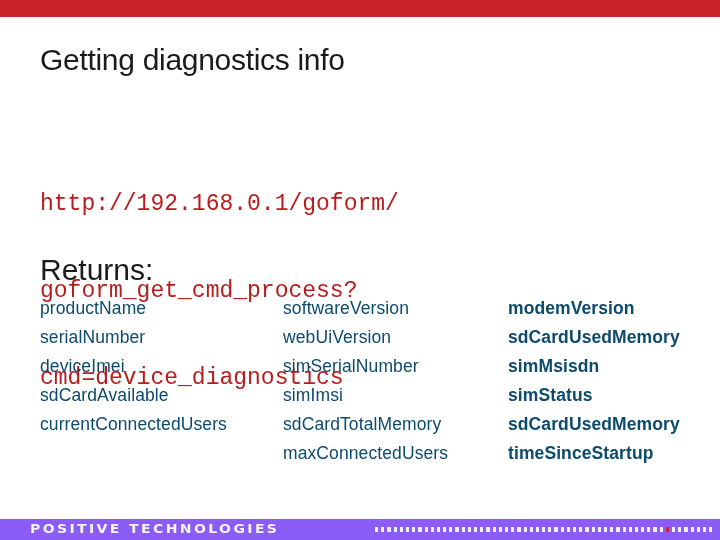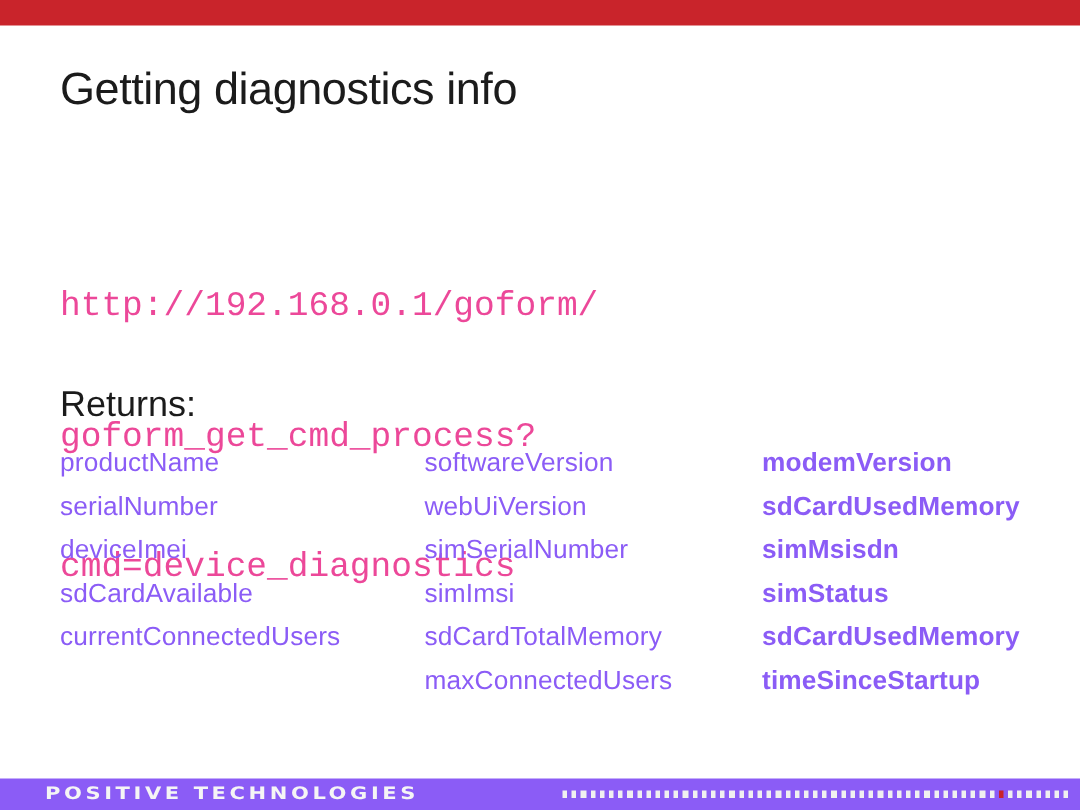--- a/index.html
+++ b/index.html
@@ -27,41 +27,41 @@
     line-height: 36px;
     letter-spacing: -0.3px;
     color: #1b1b1b;
   }
   .request-url {
     position: absolute;
     left: 40px; top: 132px;
     font-family: "Liberation Mono", monospace;
     font-size: 23px;
     line-height: 29px;
-    color: #ec4899;
+    color: #b91c1c;
     white-space: pre;
   }
   .returns-label {
     position: absolute;
     left: 40px; top: 256px;
-    font-size: 24px;
+    font-size: 30px;
     line-height: 28px;
     color: #1b1b1b;
   }
   .returns-columns {
     position: absolute;
     left: 0; top: 294px;
     width: 720px;
   }
   .returns-column {
     position: absolute;
     top: 0;
     font-size: 17.5px;
     line-height: 29px;
-    color: #8b5cf6;
+    color: #0c4a6e;
     letter-spacing: 0.1px;
   }
   .returns-column.col-1 { left: 40px; }
   .returns-column.col-2 { left: 283px; }
   .returns-column.col-3 { left: 508px; font-weight: bold; }
   .footer-bar {
     position: absolute;
     left: 0; top: 519px;
     width: 720px; height: 21px;
     background: #8b5cf6;

